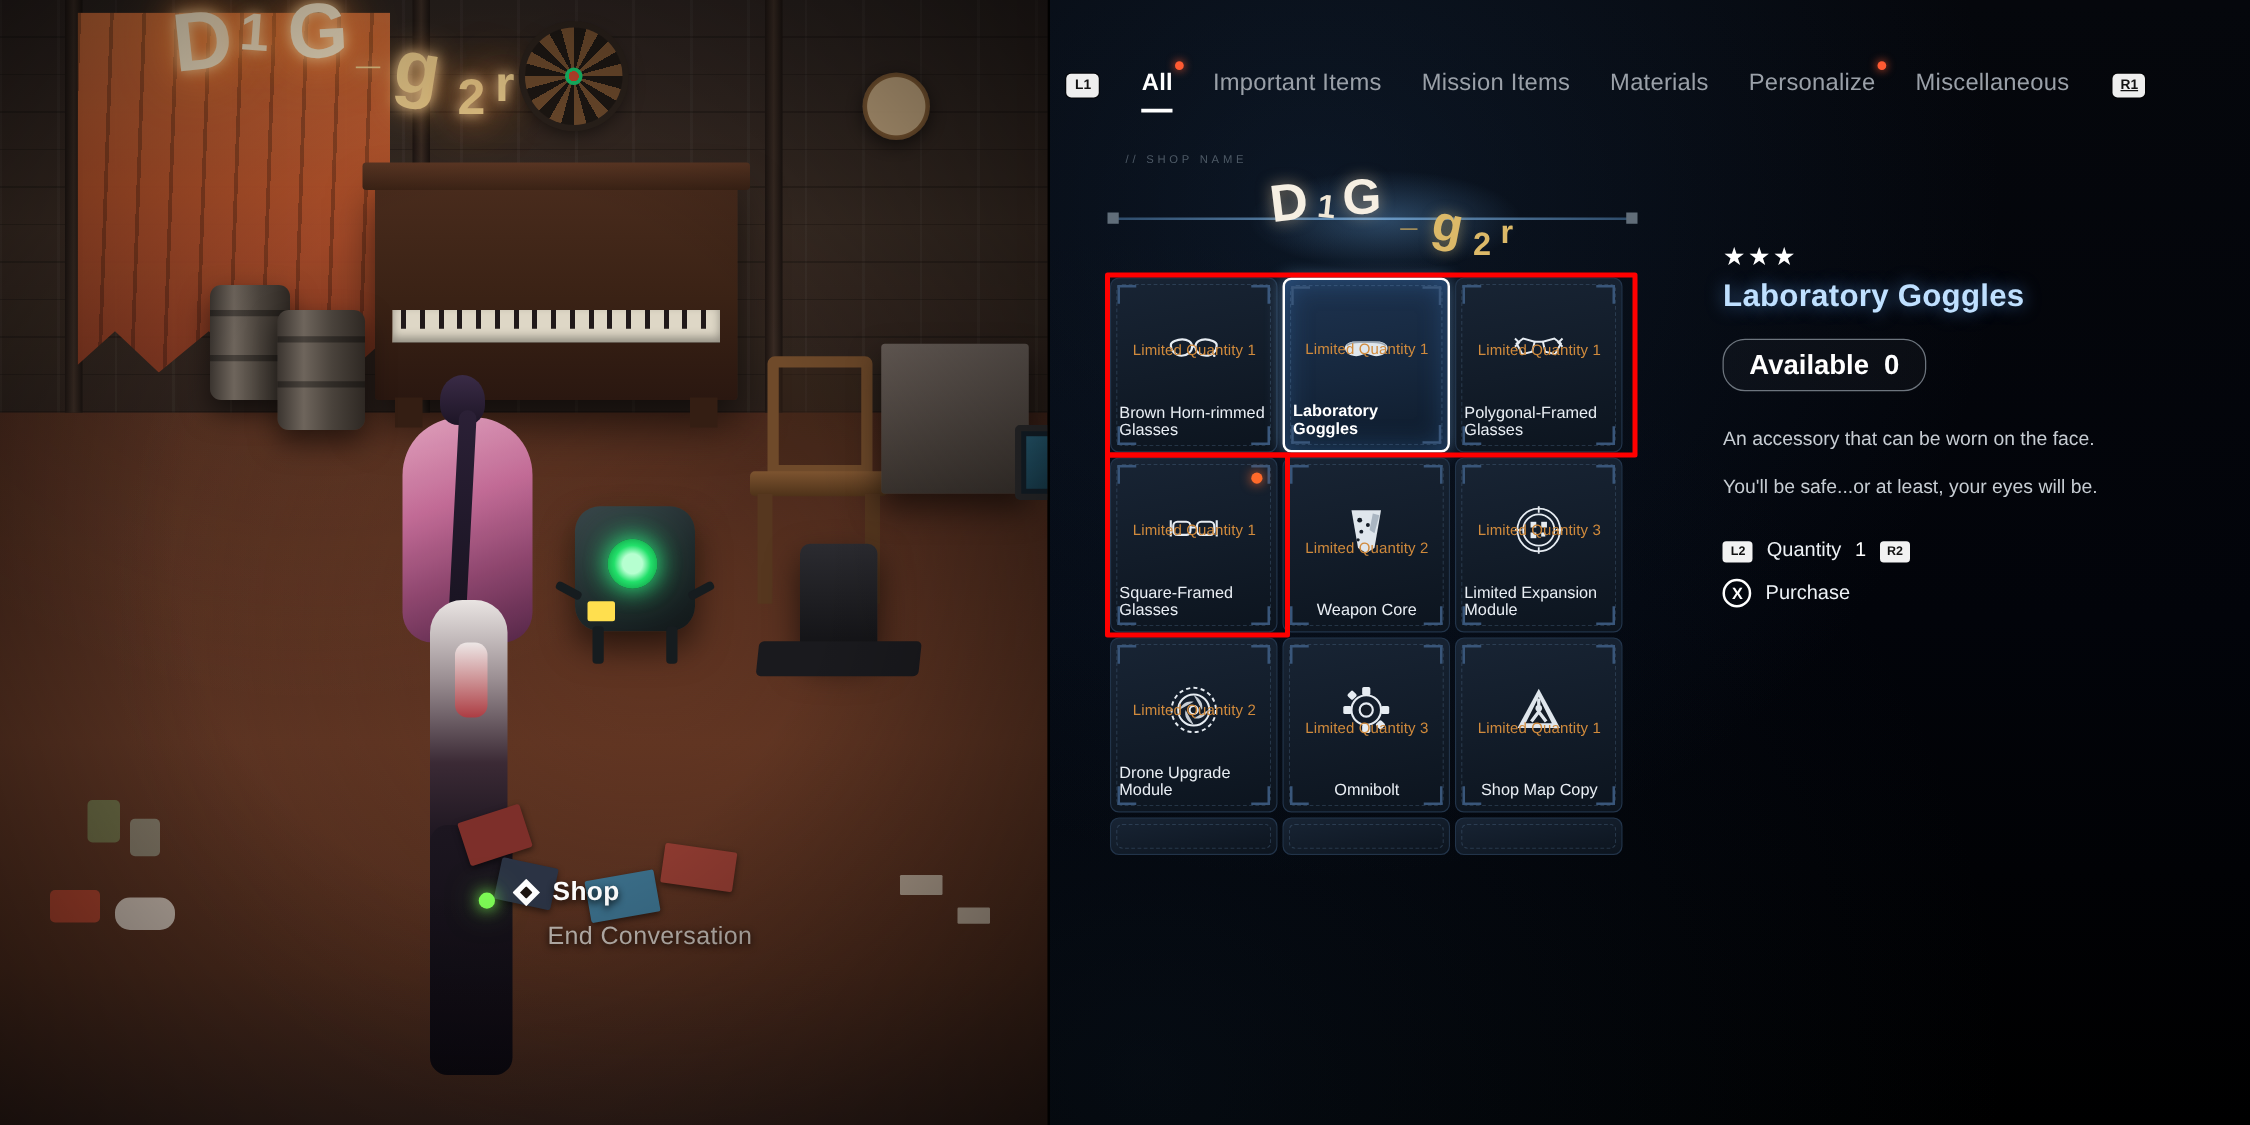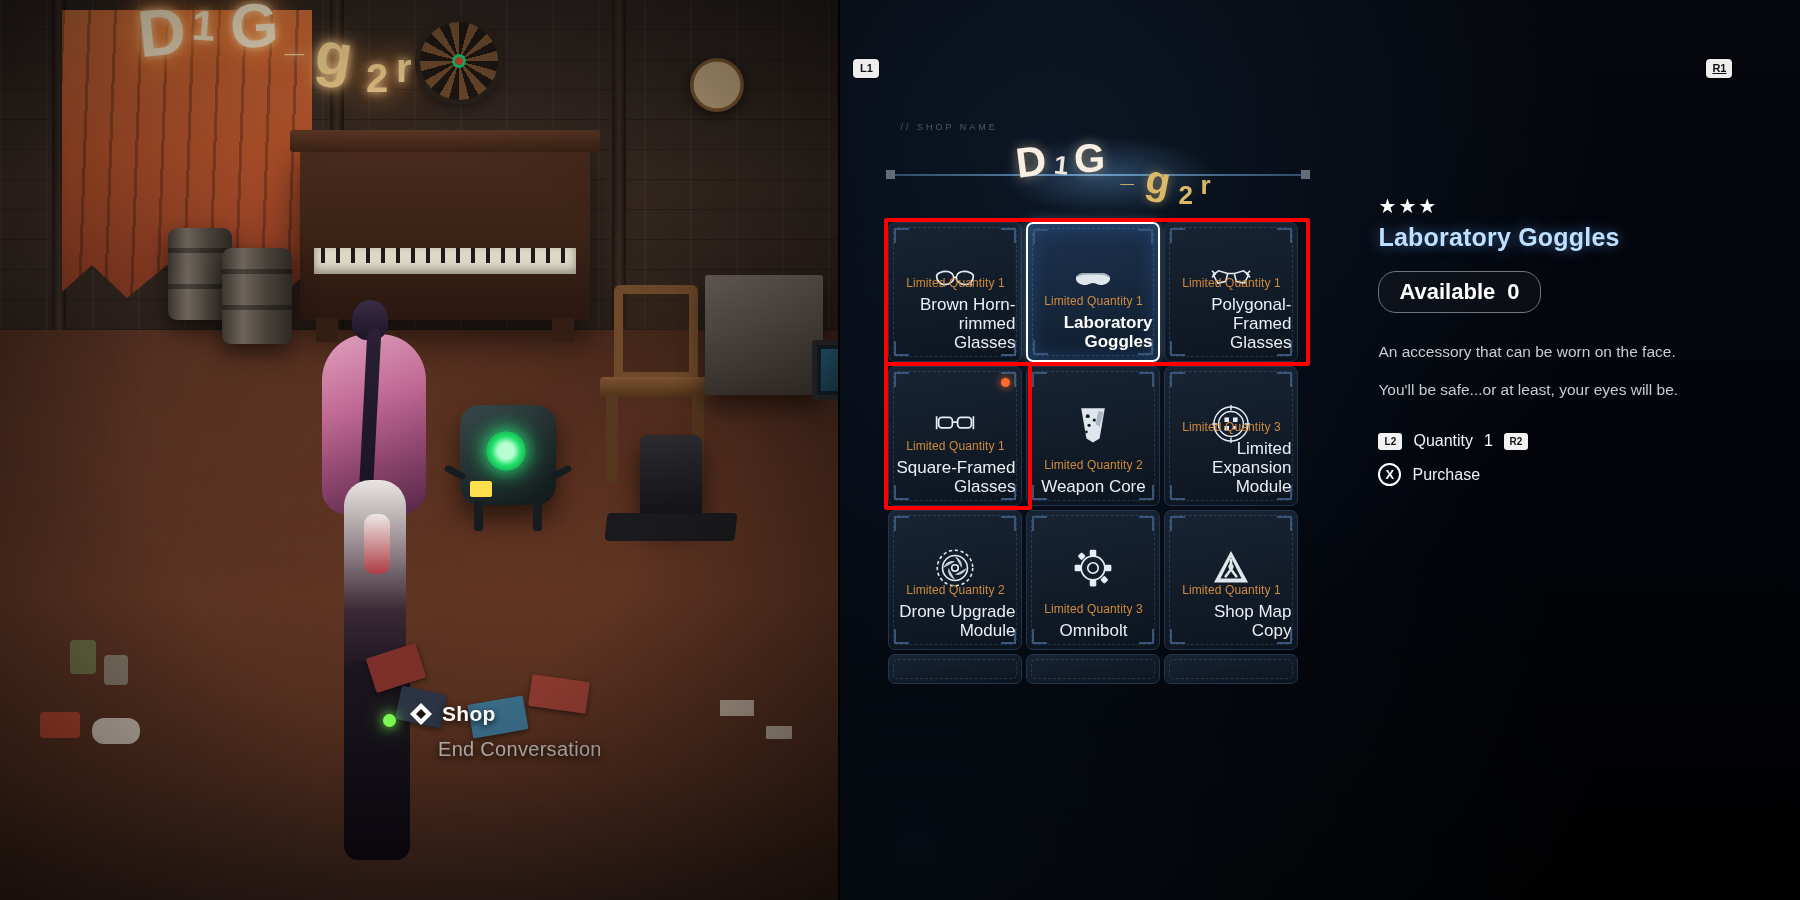--- a/index.html
+++ b/index.html
@@ -151,21 +151,21 @@
             radial-gradient(ellipse at 8% 95%, rgba(25,50,80,.22), transparent 55%),
             linear-gradient(180deg,#05070c 0%,#02040a 55%,#000 100%);
           border-left:2px solid #000; }
 
   
   .tabbar { position:absolute; left:0; top:46px; width:900px; height:44px; display:flex; align-items:center; }
   .bumper { width:26px; height:19px; border-radius:4px; background:#eee; color:#111;
             font-size:11px; font-weight:700; display:flex; align-items:center; justify-content:center; flex:none;
             box-shadow:0 0 0 1px rgba(0,0,0,.6); }
   .bumper.l { margin-left:13px; }
-  .bumper.r { margin-left:auto; margin-right:8px;text-decoration:underline; }
+  .bumper.r { margin-left:auto; margin-right:24px;text-decoration:underline; }
   .tabs { display:flex; align-items:center; gap:32px; margin-left:34px; }
   .tab { position:relative; font-size:19px; color:#9aa0a8; letter-spacing:.2px; white-space:nowrap; padding-bottom:3px; }
   .tab.active { color:#fff; font-weight:700; }
   .tab.active:after { content:""; position:absolute; left:0; right:0; bottom:-9px; height:3px; background:#fff; }
   .tab .dot { position:absolute; right:-9px; top:-7px; width:7px; height:7px; border-radius:50%;
             background:#ff5a32; box-shadow:0 0 8px #ff5a32; }
 
   
   .shopname { position:absolute; left:60px; top:122px; font-size:9px; letter-spacing:3px; color:#4e5a66; }
   .logo-wrap { position:absolute; left:48px; top:142px; width:420px; height:60px; }
@@ -200,21 +200,21 @@
   .cell .corner { position:absolute; width:15px; height:15px; border-color:#39567a; border-style:solid; border-width:0; }
   .cell .c1 { left:5px; top:5px; border-left-width:2px; border-top-width:2px; }
   .cell .c2 { right:5px; top:5px; border-right-width:2px; border-top-width:2px; }
   .cell .c3 { left:5px; bottom:5px; border-left-width:2px; border-bottom-width:2px; }
   .cell .c4 { right:5px; bottom:5px; border-right-width:2px; border-bottom-width:2px; }
   .cell .newdot { position:absolute; right:11px; top:11px; width:9px; height:9px; border-radius:50%;
           background:#ff6a2a; box-shadow:0 0 9px #ff6a2a; }
   .ic { position:absolute; left:0; right:0; top:34px; display:flex; align-items:center; justify-content:center; height:46px; }
   .ic svg { width:42px; height:42px; }
   .qty { position:relative; font-size:12px; color:#d08a3c; letter-spacing:.1px; margin-bottom:5px; white-space:nowrap; }
-  .nm  { position:relative; font-size:17px; color:#e9eef4; line-height:1.12; text-align:right; }
+  .nm  { position:relative; font-size:13px; color:#e9eef4; line-height:1.12; text-align:left;margin-top:31px; }
   .cell.sel .nm { color:#ffffff; font-weight:700; }
 
   .rowhl { position:absolute; border:4px solid #ff0000; border-radius:2px; pointer-events:none; }
 
   
   .detail { position:absolute; left:538px; top:196px; width:330px; }
   .stars { color:#fff; font-size:20px; letter-spacing:2px; line-height:1; }
   .ititle { margin-top:7px; font-size:25px; font-weight:700; color:#bfe0ff; letter-spacing:.2px;
             text-shadow:0 0 14px rgba(100,170,255,.55); }
   .avail { margin-top:19px; display:inline-flex; align-items:center; gap:12px;
@@ -328,20 +328,34 @@
       <div class="opt2">End Conversation</div>
     </div>
 
     <div class="vig"></div>
   </div>
 
   <div class="menu">
 
     <div class="tabbar">
       <span class="bumper l">L1</span>
+      <div class="tabs">
+        <span class="tab active">
+          <span>All</span>
+          <span class="dot"></span>
+        </span>
+        <span class="tab">Important Items</span>
+        <span class="tab">Mission Items</span>
+        <span class="tab">Materials</span>
+        <span class="tab">
+          <span>Personalize</span>
+          <span class="dot"></span>
+        </span>
+        <span class="tab">Miscellaneous</span>
+      </div>
       <span class="bumper r">R1</span>
     </div>
 
     <div class="shopname">// SHOP NAME</div>
 
     <div class="logo-wrap">
       <div class="logo-glow"></div>
       <div class="logo-line"></div>
       <span class="lg l1">D</span>
       <span class="lg l2">1</span>

